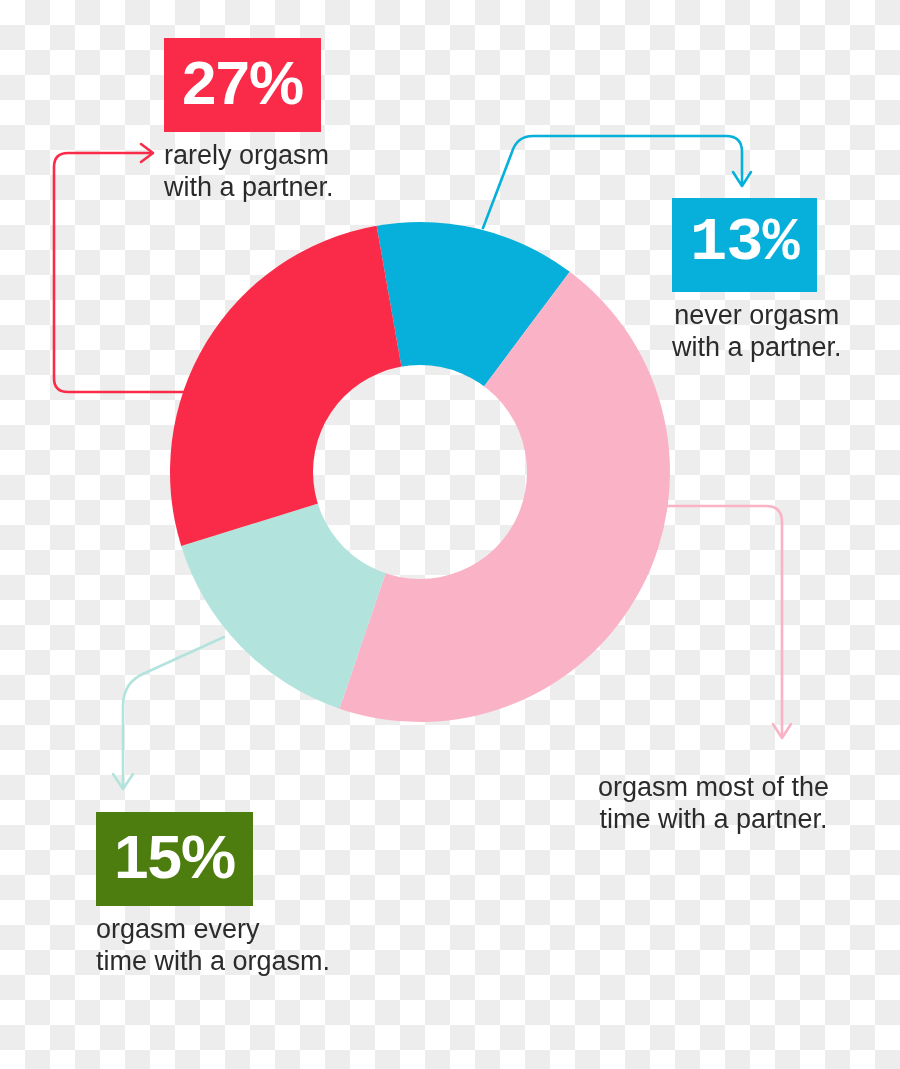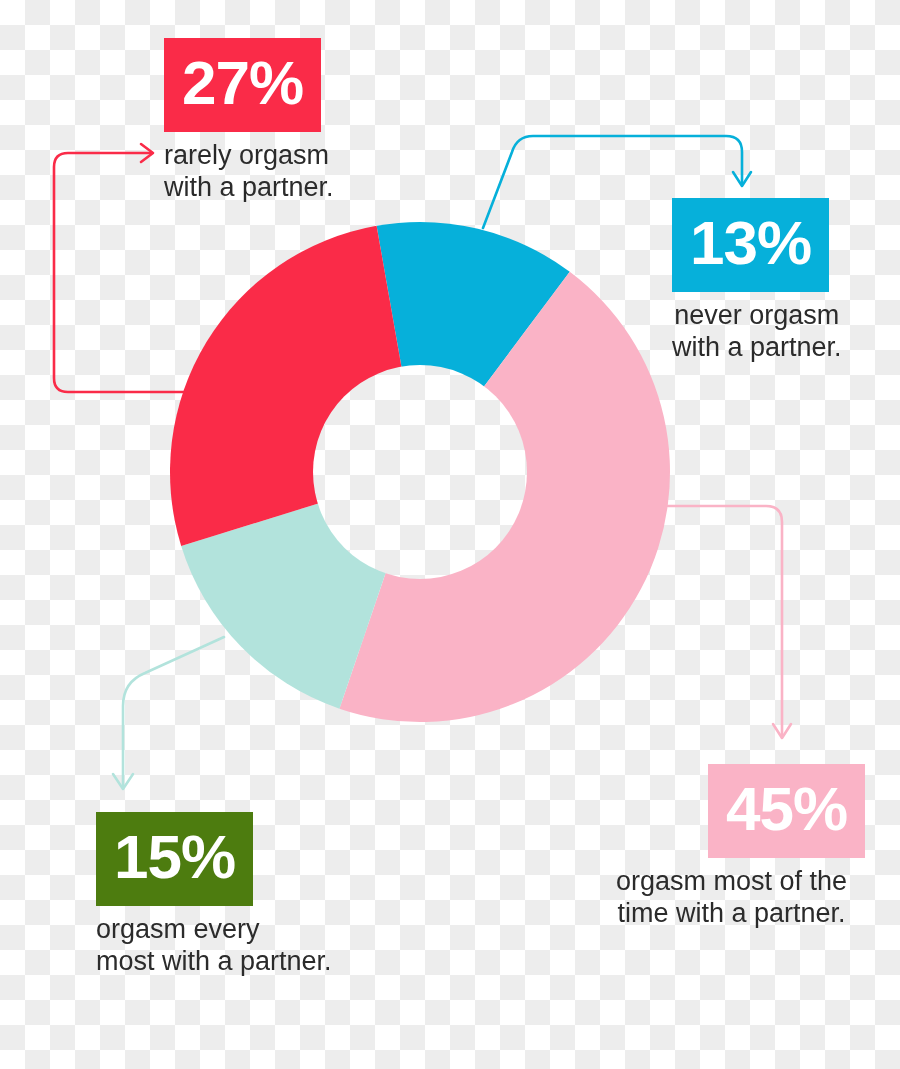--- a/index.html
+++ b/index.html
@@ -59,21 +59,21 @@
   
   #callout-rarely   { left: 164px; top: 38px;  }
   #callout-never    { left: 672px; top: 198px; }
   #callout-most     { left: 598px; top: 764px; }
   #callout-every    { left: 96px;  top: 812px; }
 
   #callout-never .caption,
   #callout-most  .caption { text-align: center; }
 
   .badge-red   { background: #fa2b48; }
-  .badge-cyan  { background: #06b0da; }
+  .badge-cyan  { background: #06b0da; font-family: Liberation Mono, monospace; }
   .badge-pink  { background: #fab3c6; }
   .badge-mint  { background: #4d7c0f; }
 </style>
 </head>
 <body>
 
 <div id="stage">
 
   <svg class="layer" viewBox="0 0 900 1069">
     <defs>
@@ -135,24 +135,23 @@
 with a partner.</div>
   </div>
 
   <div class="callout" id="callout-never">
     <div class="badge badge-cyan">13%</div>
     <div class="caption">never orgasm
 with a partner.</div>
   </div>
 
   <div class="callout" id="callout-most">
-    <div class="badge badge-pink" style="margin-left:110px;">45%</div>
     <div class="caption">orgasm most of the
 time with a partner.</div>
   </div>
 
   <div class="callout" id="callout-every">
     <div class="badge badge-mint">15%</div>
     <div class="caption">orgasm every
-most with a partner.</div>
+time with a orgasm.</div>
   </div>
 
 </div>
 
 </body></html>

